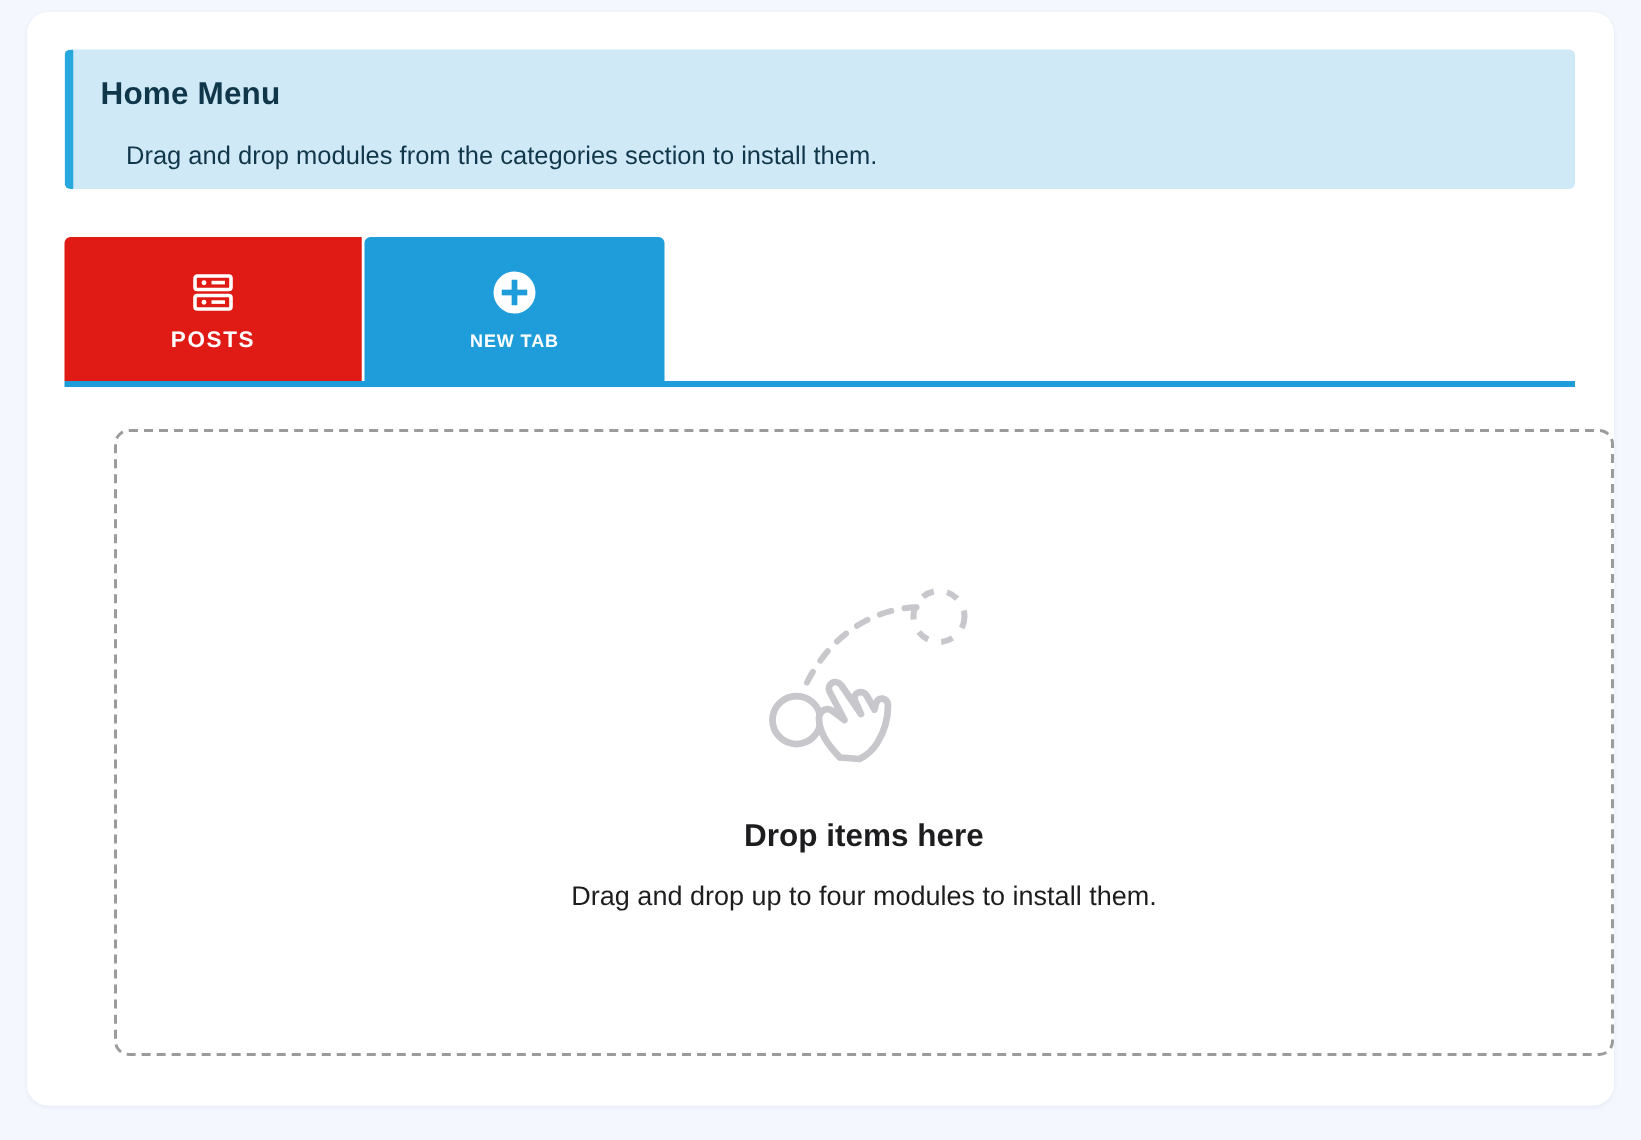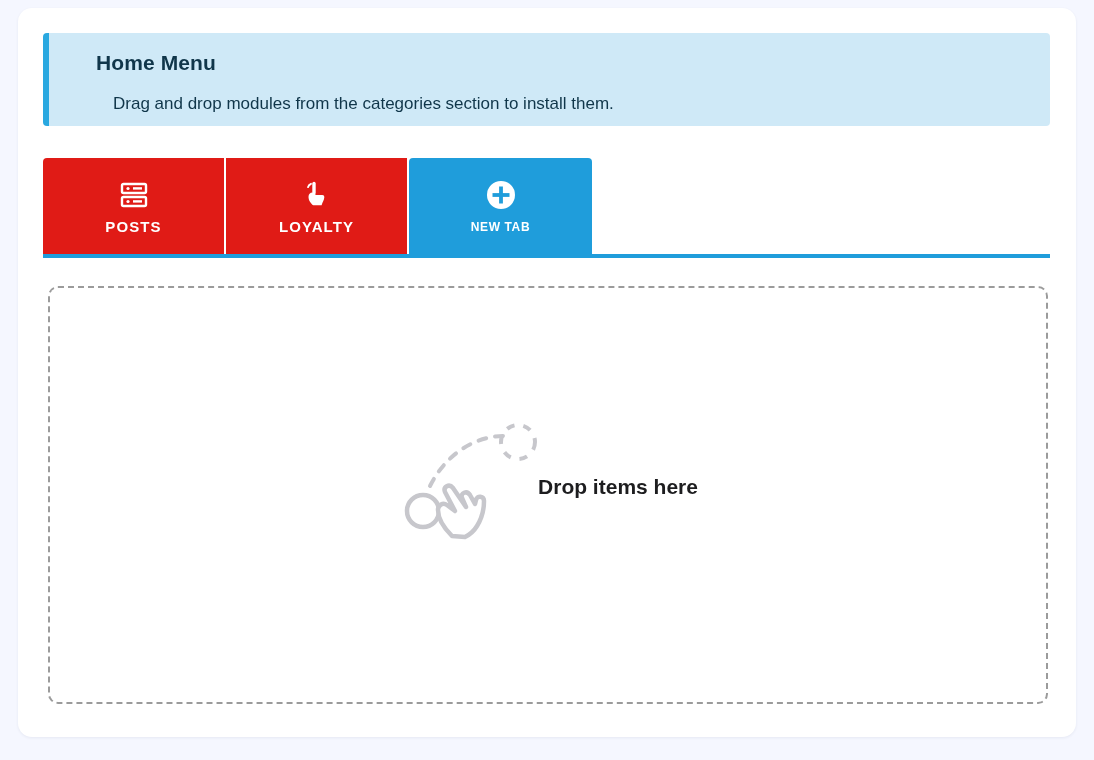--- a/index.html
+++ b/index.html
@@ -25,21 +25,21 @@
   
   .banner {
     position: absolute;
     left: 25px;
     top: 25px;
     width: 1007px;
     height: 93px;
     background: #cfe9f7;
     border-left: 6px solid #29a8e0;
     border-radius: 4px;
-    padding: 17px 22px 0 47px;
+    padding: 17px 22px 0 18px;
   }
   .banner-title {
     font-size: 21px;
     font-weight: bold;
     color: #10364a;
     line-height: 26px;
     margin: 0 0 9px 0;
     letter-spacing: 0.1px;
   }
   .banner-sub {
@@ -54,21 +54,21 @@
     position: absolute;
     left: 25px;
     top: 146px;
     width: 1007px;
     height: 104px;
     border-bottom: 4px solid #1f9ddb;
     display: flex;
     align-items: flex-end;
   }
   .tab {
-    width: 183px;
+    width: 200px;
     height: 96px;
     background: #e01b16;
     color: #ffffff;
     display: flex;
     flex-direction: column;
     align-items: center;
     justify-content: center;
     gap: 7px;
     border-right: 2px solid #ffffff;
     cursor: pointer;
@@ -88,28 +88,28 @@
     border-right: none;
     border-top-left-radius: 4px;
     border-top-right-radius: 4px;
     height: 96px;
   }
   .tab.add .tab-label { font-size: 12px; letter-spacing: 0.6px; }
 
   
   .dropzone {
     position: absolute;
-    left: 30px;
+    left: 58px;
     top: 278px;
     width: 1000px;
     height: 418px;
     border: 2px dashed #9b9b9b;
     border-radius: 10px;
     display: flex;
-    flex-direction: row;
+    flex-direction: column;
     align-items: center;
     justify-content: center;
   }
   .dz-art { margin-bottom: 18px; }
   .dz-title {
     font-size: 21px;
     font-weight: bold;
     color: #1d1d1f;
     margin: 0 0 16px 0;
     line-height: 24px;
@@ -140,30 +140,20 @@
           <rect x="3" y="15" width="24" height="9" rx="1.5" fill="none" stroke="#ffffff" stroke-width="2.4"></rect>
           <circle cx="9" cy="6.5" r="1.6" fill="#ffffff"></circle>
           <circle cx="9" cy="19.5" r="1.6" fill="#ffffff"></circle>
           <rect x="14" y="5.2" width="9" height="2.4" fill="#ffffff"></rect>
           <rect x="14" y="18.2" width="9" height="2.4" fill="#ffffff"></rect>
         </svg>
       </span>
       <span class="tab-label">POSTS</span>
     </div>
 
-    <div class="tab">
-      <span class="tab-icon">
-        <svg width="30" height="30" viewBox="0 0 30 30" aria-hidden="true">
-          <path d="M12 3.5v9.5" stroke="#ffffff" stroke-width="3.4" stroke-linecap="round"></path>
-          <path d="M10.5 12.5c-2.4 0-4 1.8-4 4.2 0 3.6 2.4 7 4.8 8.6h8.3c.9-3 2.4-5.1 2.7-7.7.2-1.8-.8-2.6-2-2.6h-6.2z" fill="#ffffff"></path>
-          <path d="M6 7.2c.4-1.6 1.6-2.8 3-3.4" stroke="#ffffff" stroke-width="1.8" fill="none" stroke-linecap="round"></path>
-        </svg>
-      </span>
-      <span class="tab-label">LOYALTY</span>
-    </div>
 
 
     <div class="tab add">
       <span class="tab-icon">
         <svg width="32" height="32" viewBox="0 0 32 32" aria-hidden="true">
           <circle cx="16" cy="16" r="14" fill="#ffffff"></circle>
           <rect x="14.1" y="7.5" width="3.8" height="17" fill="#1f9ddb"></rect>
           <rect x="7.5" y="14.1" width="17" height="3.8" fill="#1f9ddb"></rect>
         </svg>
       </span>
@@ -179,15 +169,16 @@
         <path d="M32 72 C 48 40, 78 20, 112 22" fill="none" stroke="#c7c7cc" stroke-width="4" stroke-linecap="round" stroke-dasharray="8 9"></path>
 
         <circle cx="120" cy="28" r="17" fill="none" stroke="#c7c7cc" stroke-width="4" stroke-dasharray="8 9"></circle>
 
         <circle cx="25" cy="97" r="16" fill="none" stroke="#c7c7cc" stroke-width="4.5"></circle>
 
         <path d="M54 122 C 44 112, 40 104, 40 96 c 0-5 5-8 9-5 l 8 6 -10-19 c -2-5 4-9 8-4 l 13 19 -4-9 c -2-5 5-8 8-3 l 5 9 1-4 c 1-5 8-4 8 1 0 7-2 17-7 25 -3 5-8 9-12 11 z" fill="#ffffff" stroke="#c7c7cc" stroke-width="4.5" stroke-linejoin="round"></path>
       </svg>
     </div>
     <div class="dz-title">Drop items here</div>
+    <div class="dz-sub">Drag and drop up to four modules to install them.</div>
   </div>
 
 </div>
 
 </body></html>

